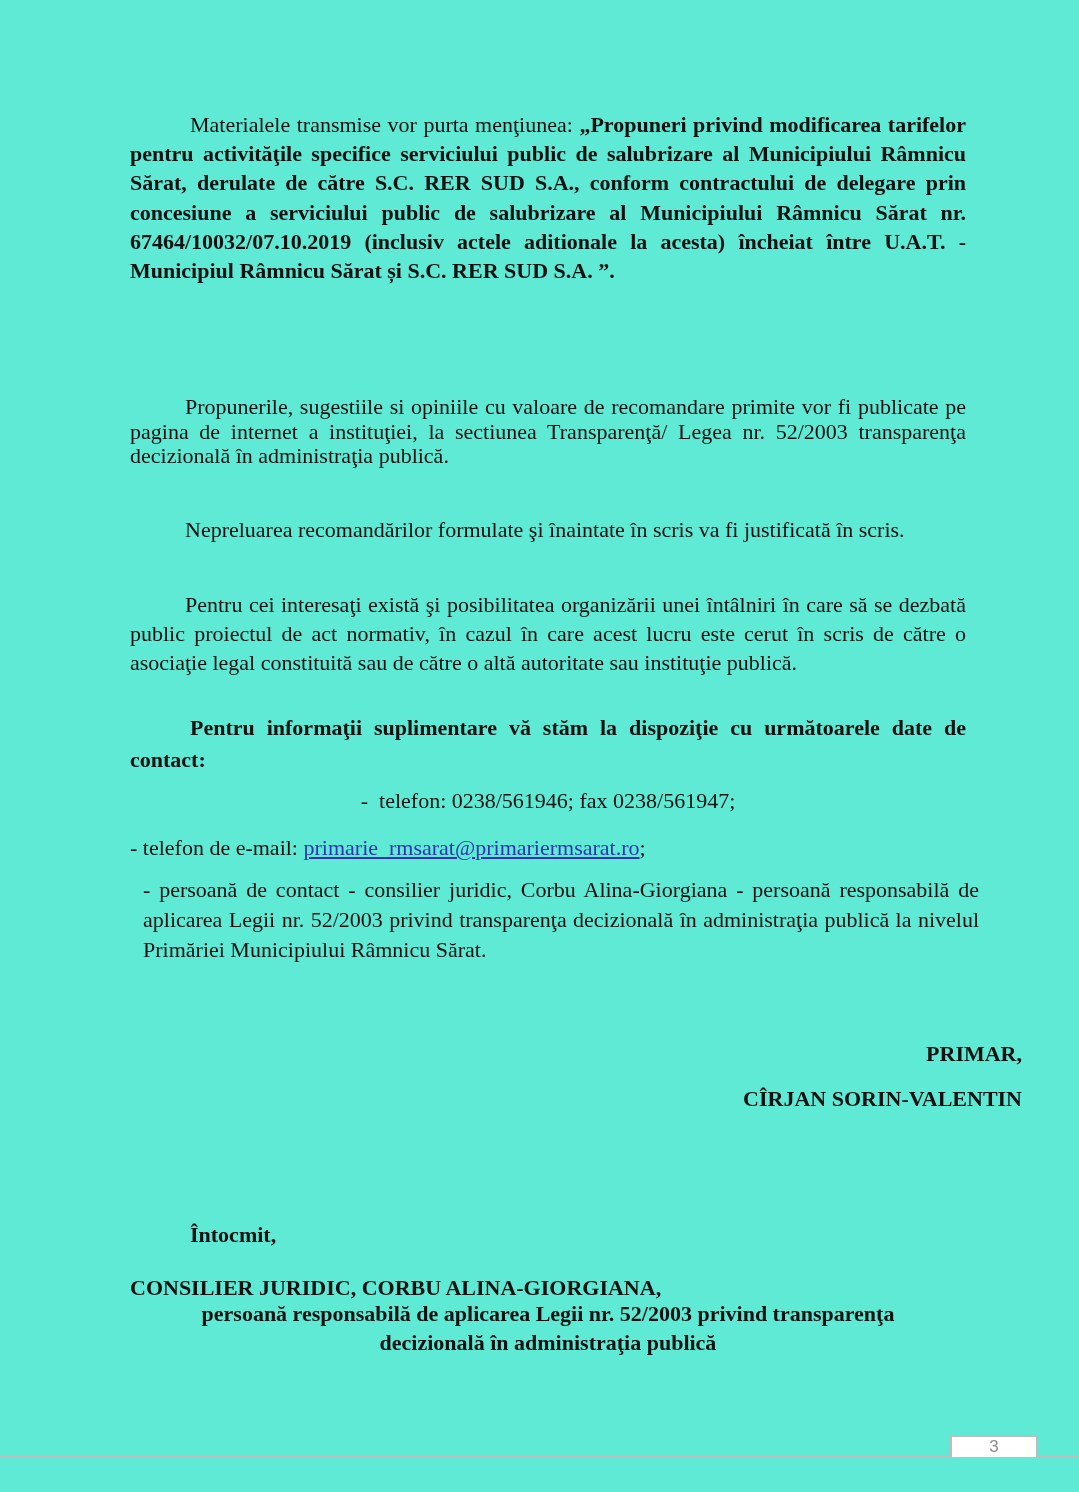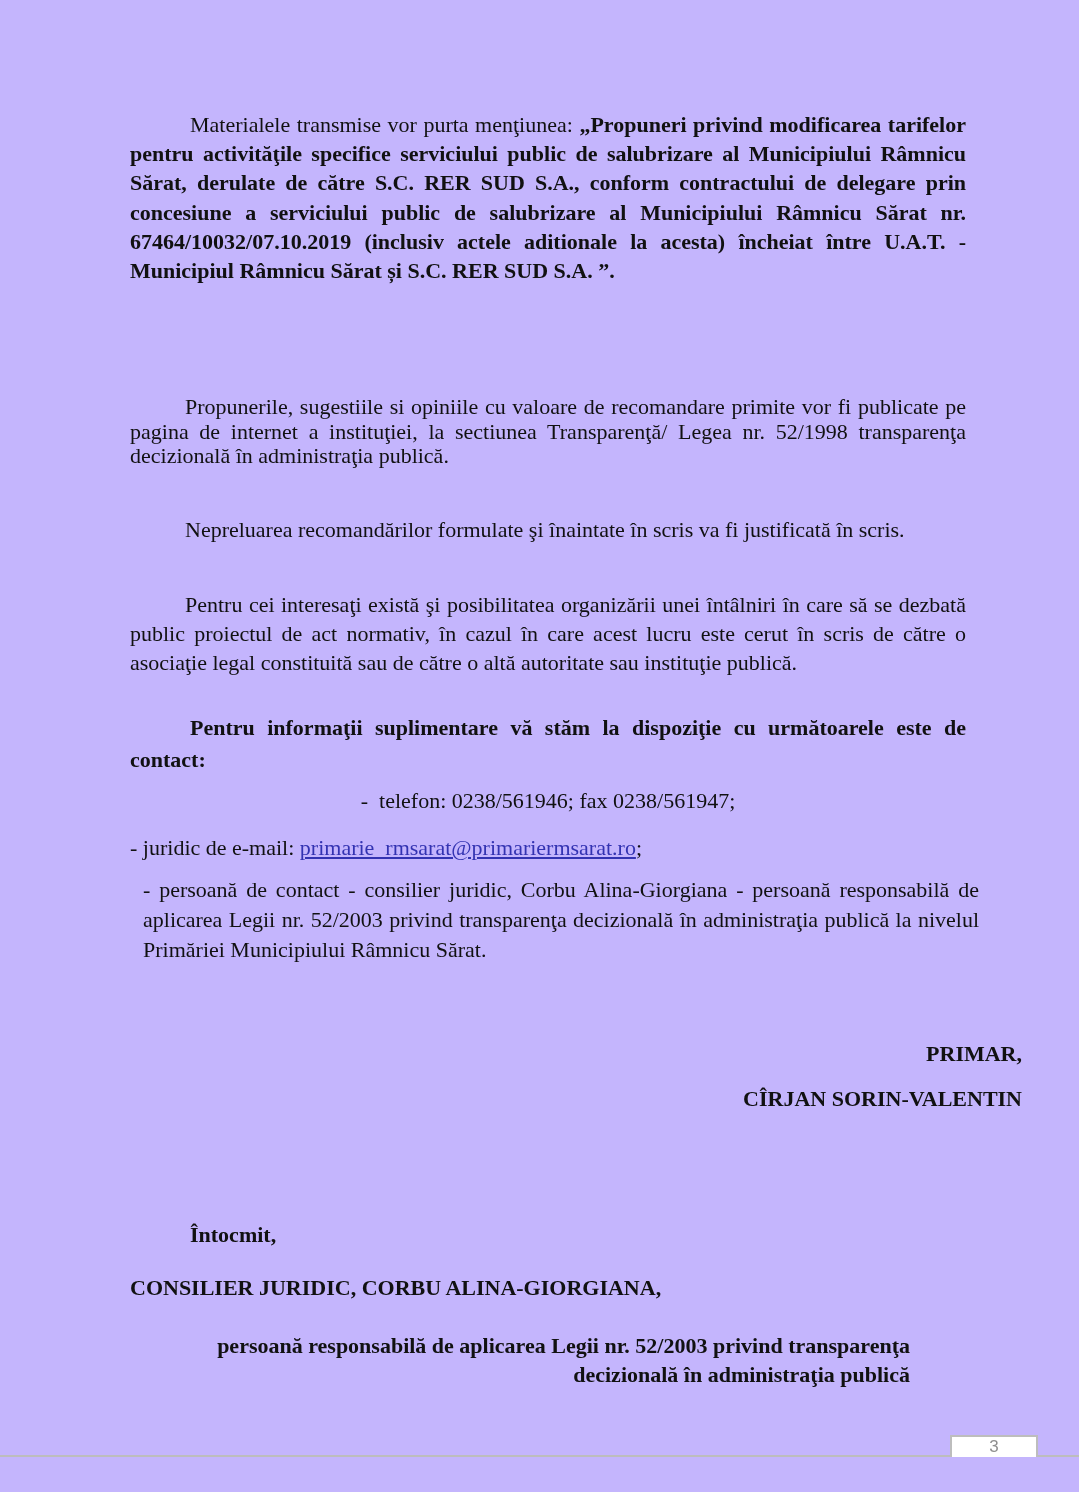--- a/index.html
+++ b/index.html
@@ -4,21 +4,21 @@
 <style>
   html, body {
     margin: 0;
     padding: 0;
     background: #ffffff;
   }
   .page {
     position: relative;
     width: 1079px;
     height: 1492px;
-    background: #c4b5fd;
+    background: #5eead4;
     font-family: "Liberation Serif", "DejaVu Serif", serif;
     color: #111111;
     overflow: hidden;
   }
   .para {
     position: absolute;
     left: 130px;
     width: 836px;
     font-size: 22px;
     text-align: justify;
@@ -52,22 +52,22 @@
     width: 500px;
     font-weight: bold;
     text-align: left;
     text-indent: 0;
   }
   #prep-line1 {
     top: 1275px;
     font-weight: bold;
   }
   #prep-line2 {
-    top: 1332px;
-    text-align: right;
+    top: 1300px;
+    text-align: center;
     font-weight: bold;
     line-height: 28.5px;
   }
   #prep-line2 .inner {
     width: 724px;
     margin: 0 auto;
   }
   .footer-line-left {
     position: absolute;
     top: 1455px;
@@ -100,31 +100,31 @@
     font-size: 17px;
   }
 </style>
 </head>
 <body>
 
 <div class="page">
 
   <div class="para" id="p1"><span>Materialele transmise vor purta menţiunea: </span><span class="b">„Propuneri privind modificarea tarifelor pentru activităţile specifice serviciului public de salubrizare al Municipiului Râmnicu Sărat, derulate de către S.C. RER SUD S.A., conform contractului de delegare prin concesiune a serviciului public de salubrizare al Municipiului Râmnicu Sărat nr. 67464/10032/07.10.2019 (inclusiv actele aditionale la acesta) încheiat între U.A.T. - Municipiul Râmnicu Sărat și S.C. RER SUD S.A. ”.</span></div>
 
-  <div class="para" id="p2">Propunerile, sugestiile si opiniile cu valoare de recomandare primite vor fi publicate pe pagina de internet a instituţiei, la sectiunea Transparenţă/ Legea nr. 52/1998 transparenţa decizională în administraţia publică.</div>
+  <div class="para" id="p2">Propunerile, sugestiile si opiniile cu valoare de recomandare primite vor fi publicate pe pagina de internet a instituţiei, la sectiunea Transparenţă/ Legea nr. 52/2003 transparenţa decizională în administraţia publică.</div>
 
   <div class="para" id="p4">Pentru cei interesaţi există şi posibilitatea organizării unei întâlniri în care să se dezbată public proiectul de act normativ, în cazul în care acest lucru este cerut în scris de către o asociaţie legal constituită sau de către o altă autoritate sau instituţie publică.</div>
 
   <div class="para" id="p3">Nepreluarea recomandărilor formulate şi înaintate în scris va fi justificată în scris.</div>
 
-  <div class="para" id="p5">Pentru informaţii suplimentare vă stăm la dispoziţie cu următoarele este de contact:</div>
+  <div class="para" id="p5">Pentru informaţii suplimentare vă stăm la dispoziţie cu următoarele date de contact:</div>
 
   <div class="para" id="c-phone">-  telefon: 0238/561946; fax 0238/561947;</div>
 
-  <div class="para" id="c-email"><span>- juridic de e-mail: </span><a class="email-link">primarie_rmsarat@primariermsarat.ro</a><span>;</span></div>
+  <div class="para" id="c-email"><span>- telefon de e-mail: </span><a class="email-link">primarie_rmsarat@primariermsarat.ro</a><span>;</span></div>
 
   <div class="para" id="c-person">- persoană de contact - consilier juridic, Corbu Alina-Giorgiana - persoană responsabilă de aplicarea Legii nr. 52/2003 privind transparenţa decizională în administraţia publică la nivelul Primăriei Municipiului Râmnicu Sărat.</div>
 
   <div class="para" id="sig-title">PRIMAR,</div>
 
   <div class="para" id="prep-label">Întocmit,</div>
 
   <div class="para" id="sig-name">CÎRJAN SORIN-VALENTIN</div>
 
   <div class="para" id="prep-line1">CONSILIER JURIDIC, CORBU ALINA-GIORGIANA,</div>

